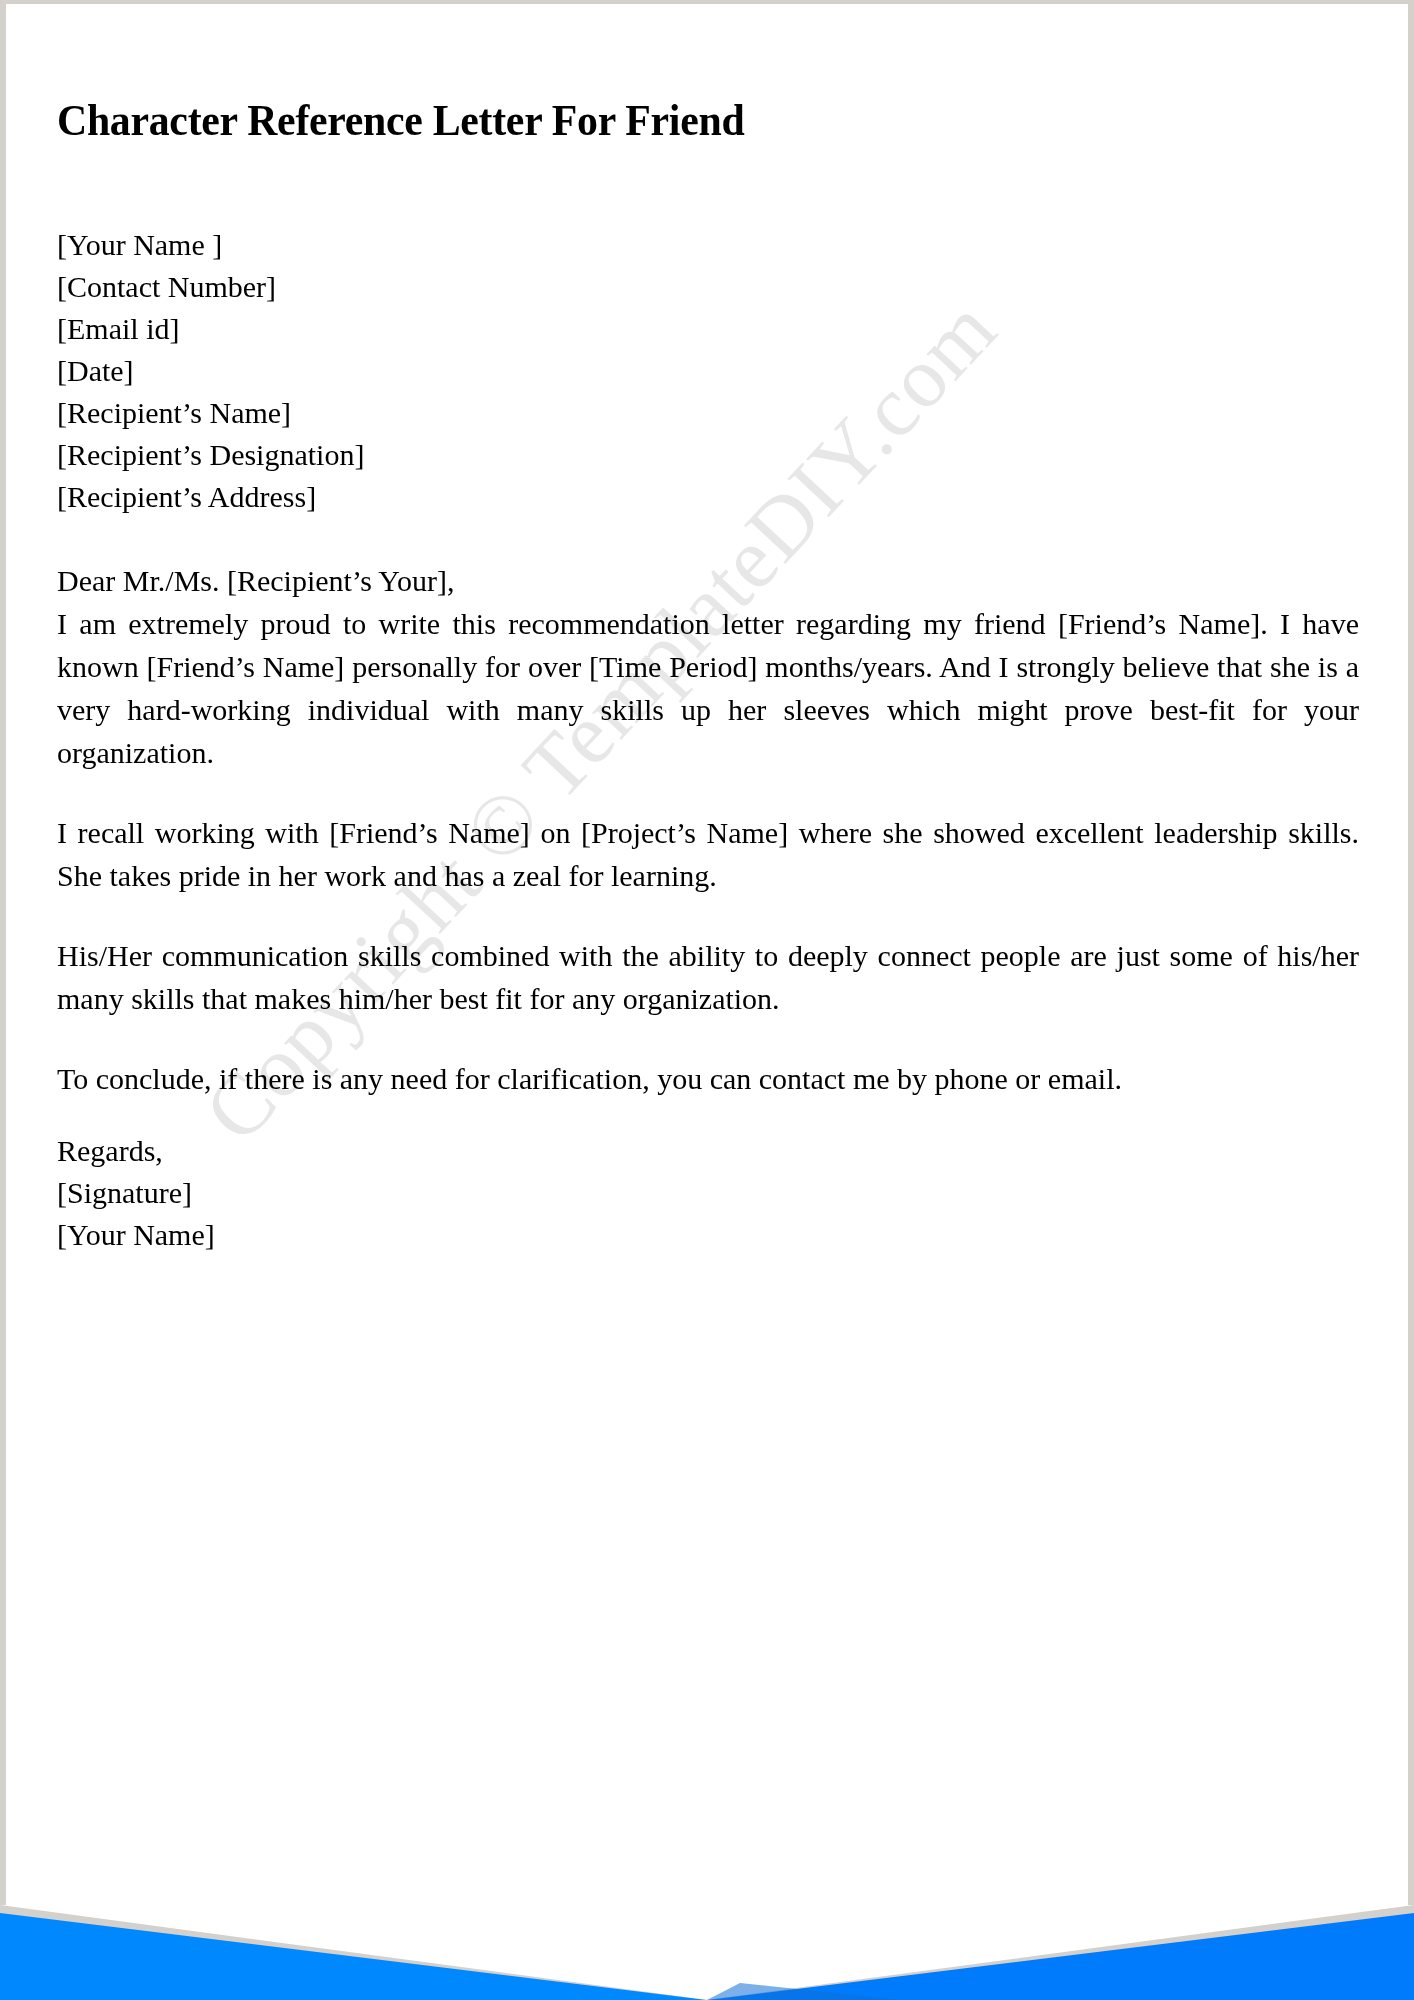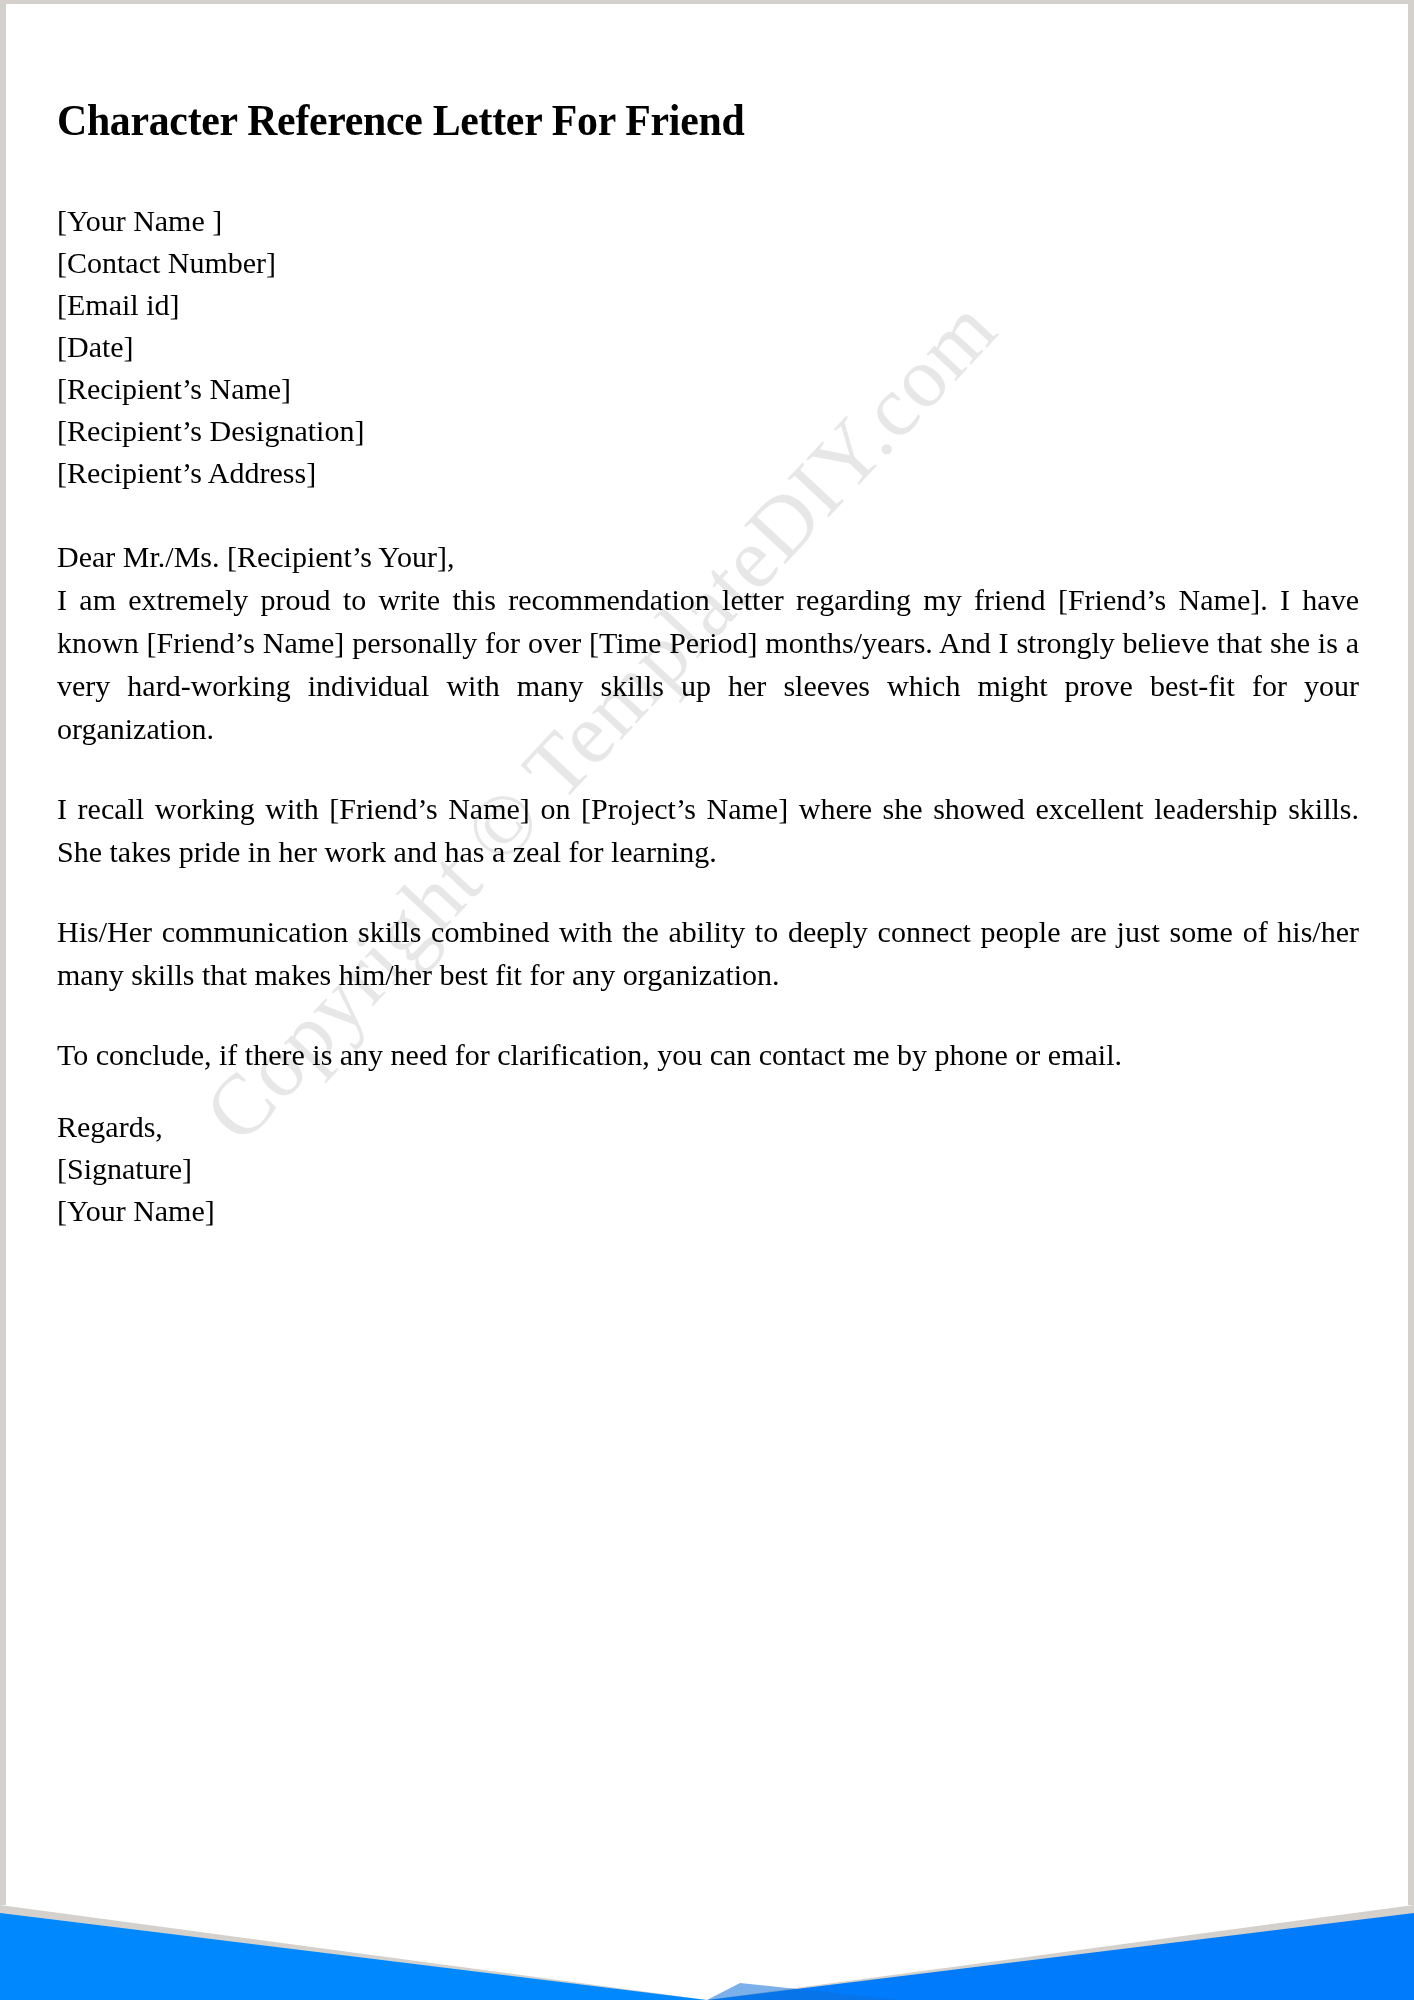--- a/index.html
+++ b/index.html
@@ -73,21 +73,21 @@
     font-weight: bold;
     font-size: 44px;
     line-height: 1.1;
     color: #000000;
     letter-spacing: -0.3px;
     transform: scaleX(0.95);
     transform-origin: left center;
   }
 
   .addr-block {
-    margin-top: 55px;
+    margin-top: 79px;
   }
   .addr-line {
     font-size: 30px;
     line-height: 42px;
     color: #000000;
     white-space: nowrap;
   }
 
   .salutation {
     margin-top: 41px;

